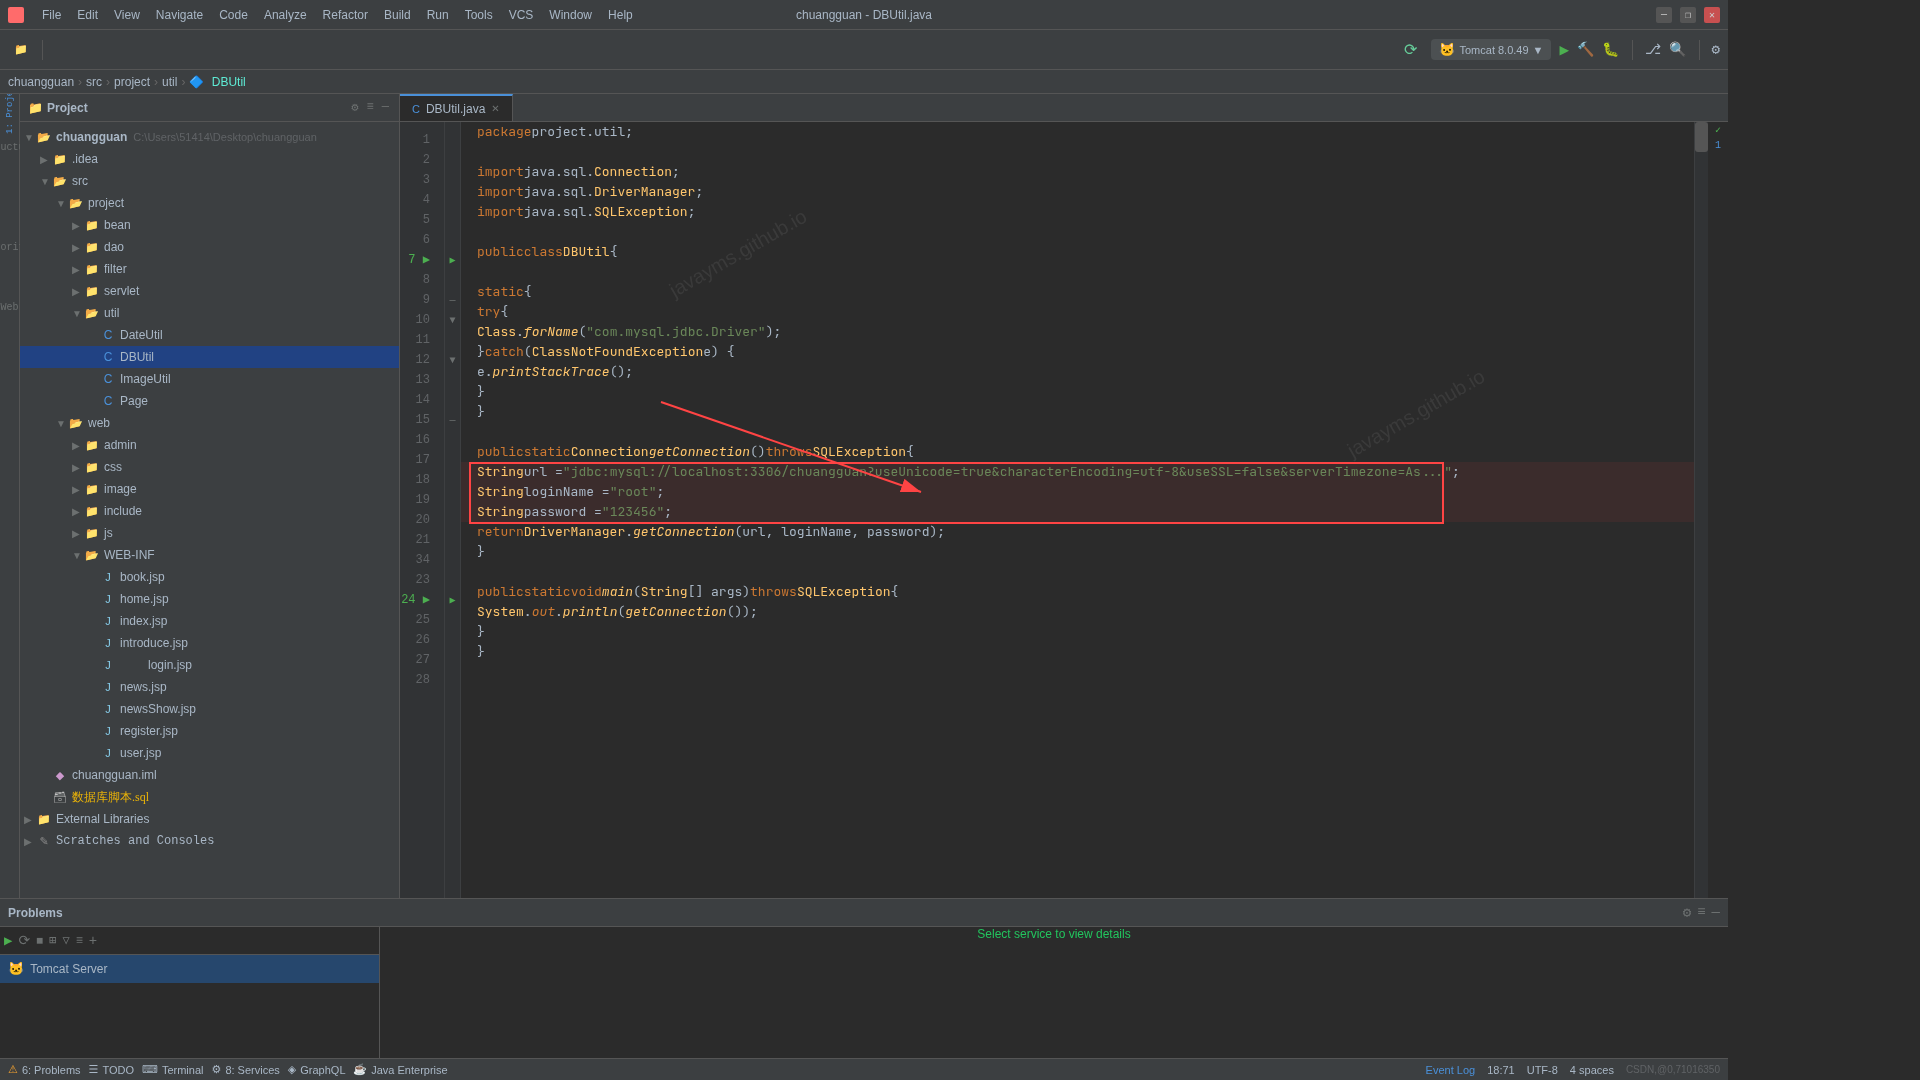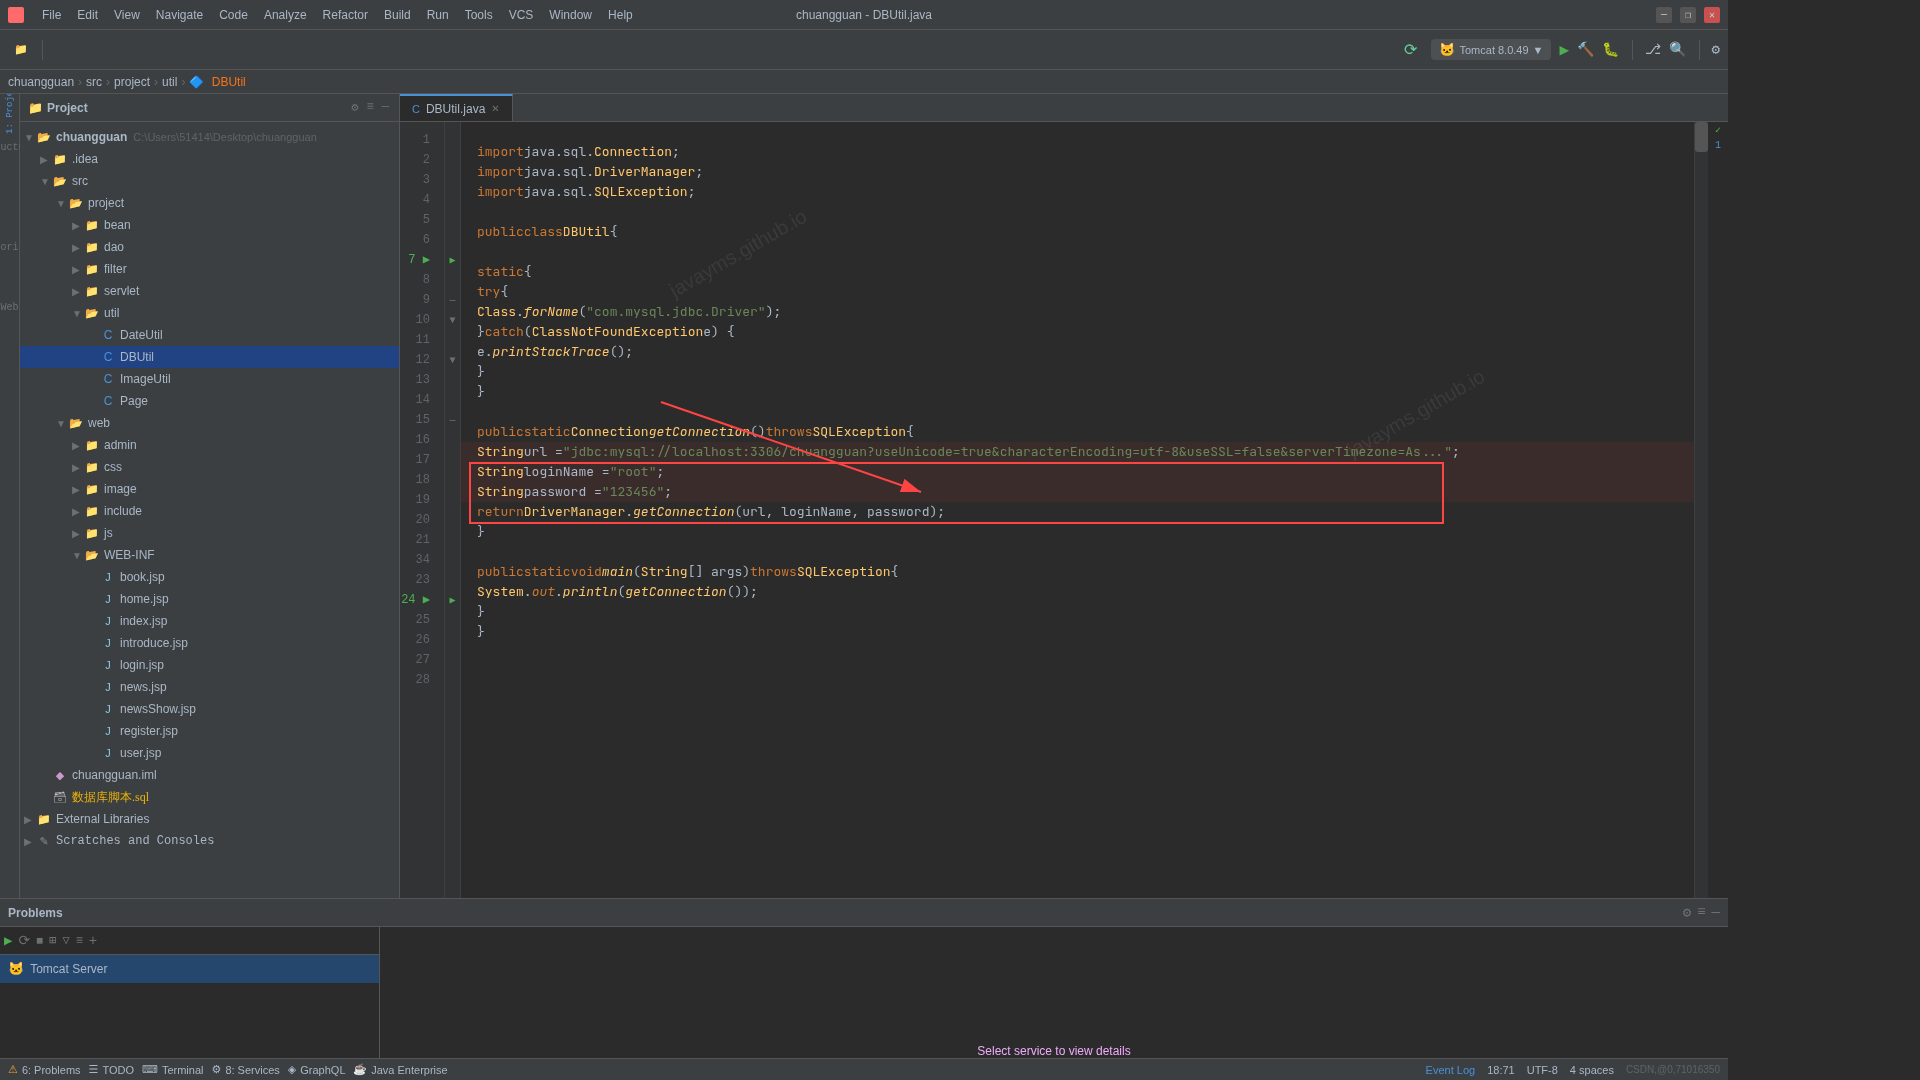--- a/index.html
+++ b/index.html
@@ -81,21 +81,21 @@
     
     .bottom-panel { height: 160px; background: #2b2b2b; border-top: 1px solid #555; display: flex; flex-direction: column; }
     .bottom-header { height: 28px; background: #3c3f41; display: flex; align-items: center; padding: 0 8px; justify-content: space-between; border-bottom: 1px solid #555; }
     .bottom-title { color: #a9b7c6; font-size: 12px; font-family: Arial, sans-serif; font-weight: bold; }
     .bottom-tools { display: flex; gap: 6px; }
     .bottom-tool-btn { color: #6c7070; font-size: 14px; cursor: pointer; }
     .bottom-content { flex: 1; display: flex; }
     .services-sidebar { width: 380px; border-right: 1px solid #555; display: flex; flex-direction: column; }
     .services-toolbar { height: 28px; display: flex; align-items: center; padding: 0 4px; gap: 2px; border-bottom: 1px solid #555; }
     .services-item { display: flex; align-items: center; height: 28px; padding: 0 8px; gap: 6px; cursor: pointer; background: #26476d; }
-    .services-detail { flex: 1; display: flex; align-items: flex-end; justify-content: center; color: #f0abfc; font-size: 12px; font-family: Arial, sans-serif; }
+    .services-detail { flex: 1; display: flex; align-items: flex-start; justify-content: center; color: #22c55e; font-size: 12px; font-family: Arial, sans-serif; }
 
     
     .statusbar {
       height: 22px; background: #3c3f41; display: flex; align-items: center; padding: 0 8px; gap: 12px;
       border-top: 1px solid #555; font-family: Arial, sans-serif; font-size: 11px; color: #a9b7c6;
       justify-content: space-between;
     }
     .statusbar-left { display: flex; align-items: center; gap: 8px; }
     .statusbar-right { display: flex; align-items: center; gap: 12px; }
     .status-item { display: flex; align-items: center; gap: 4px; cursor: pointer; }
@@ -168,21 +168,21 @@
 
   <div class="breadcrumb">
     <span style="color:#a9b7c6;">chuangguan</span>
     <span class="breadcrumb-sep">›</span>
     <span style="color:#a9b7c6;">src</span>
     <span class="breadcrumb-sep">›</span>
     <span style="color:#a9b7c6;">project</span>
     <span class="breadcrumb-sep">›</span>
     <span style="color:#a9b7c6;">util</span>
     <span class="breadcrumb-sep">›</span>
-    <span style="color:#f97316;">
+    <span style="color:#5eead4;">
       <span style="margin-right:4px;">🔷</span>
       <span>DBUtil</span>
     </span>
   </div>
 
   <div style="display:flex; height: calc(1080px - 30px - 40px - 24px - 22px); flex-direction:column;">
     <div style="display:flex; flex:1; overflow:hidden;">
 
       <div class="left-icons">
         <div class="side-icon" style="color:#4a90d9; font-size:9px; transform:rotate(-90deg); white-space:nowrap;">1: Project</div>
@@ -368,21 +368,21 @@
           <div class="tree-item">
               <div class="tree-indent" style="width:64px;"></div>
               <span class="tree-arrow" style="visibility:hidden;">▶</span>
               <span class="tree-icon jsp-icon" style="font-size:11px;">J</span>
               <span style="color:#a9b7c6; font-family:Arial,sans-serif;">introduce.jsp</span>
             </div>
           <div class="tree-item">
               <div class="tree-indent" style="width:64px;"></div>
               <span class="tree-arrow" style="visibility:hidden;">▶</span>
               <span class="tree-icon jsp-icon" style="font-size:11px;">J</span>
-              <span style="color:#a9b7c6; font-family:Arial,sans-serif;">login.jsp</span>
+              <span style="color:#a9b7c6; font-family:Arial,sans-serif;margin-left:28px;">login.jsp</span>
             </div>
           <div class="tree-item">
               <div class="tree-indent" style="width:64px;"></div>
               <span class="tree-arrow" style="visibility:hidden;">▶</span>
               <span class="tree-icon jsp-icon" style="font-size:11px;">J</span>
               <span style="color:#a9b7c6; font-family:Arial,sans-serif;">news.jsp</span>
             </div>
           <div class="tree-item">
               <div class="tree-indent" style="width:64px;"></div>
               <span class="tree-arrow" style="visibility:hidden;">▶</span>
@@ -515,20 +515,24 @@
 
             <svg style="position:absolute; top:260px; left:160px; width:320px; height:200px; pointer-events:none; z-index:10;">
               <defs>
                 <marker id="arrowhead" markerWidth="10" markerHeight="7" refX="10" refY="3.5" orient="auto">
                   <polygon points="0 0, 10 3.5, 0 7" fill="#ff4444"></polygon>
                 </marker>
               </defs>
               <line x1="40" y1="20" x2="300" y2="110" stroke="#ff4444" stroke-width="2" marker-end="url(#arrowhead)"></line>
             </svg>
 
+            <div class="code-line">
+              <span class="kw">package</span>
+                <span class="norm"> project.util;</span>
+            </div>
             <div class="code-line">&nbsp;</div>
             <div class="code-line">
               <span class="kw">import</span>
                 <span class="norm"> java.sql.</span>
                 <span class="cls">Connection</span>
                 <span class="norm">;</span>
             </div>
             <div class="code-line">
               <span class="kw">import</span>
                 <span class="norm"> java.sql.</span>

